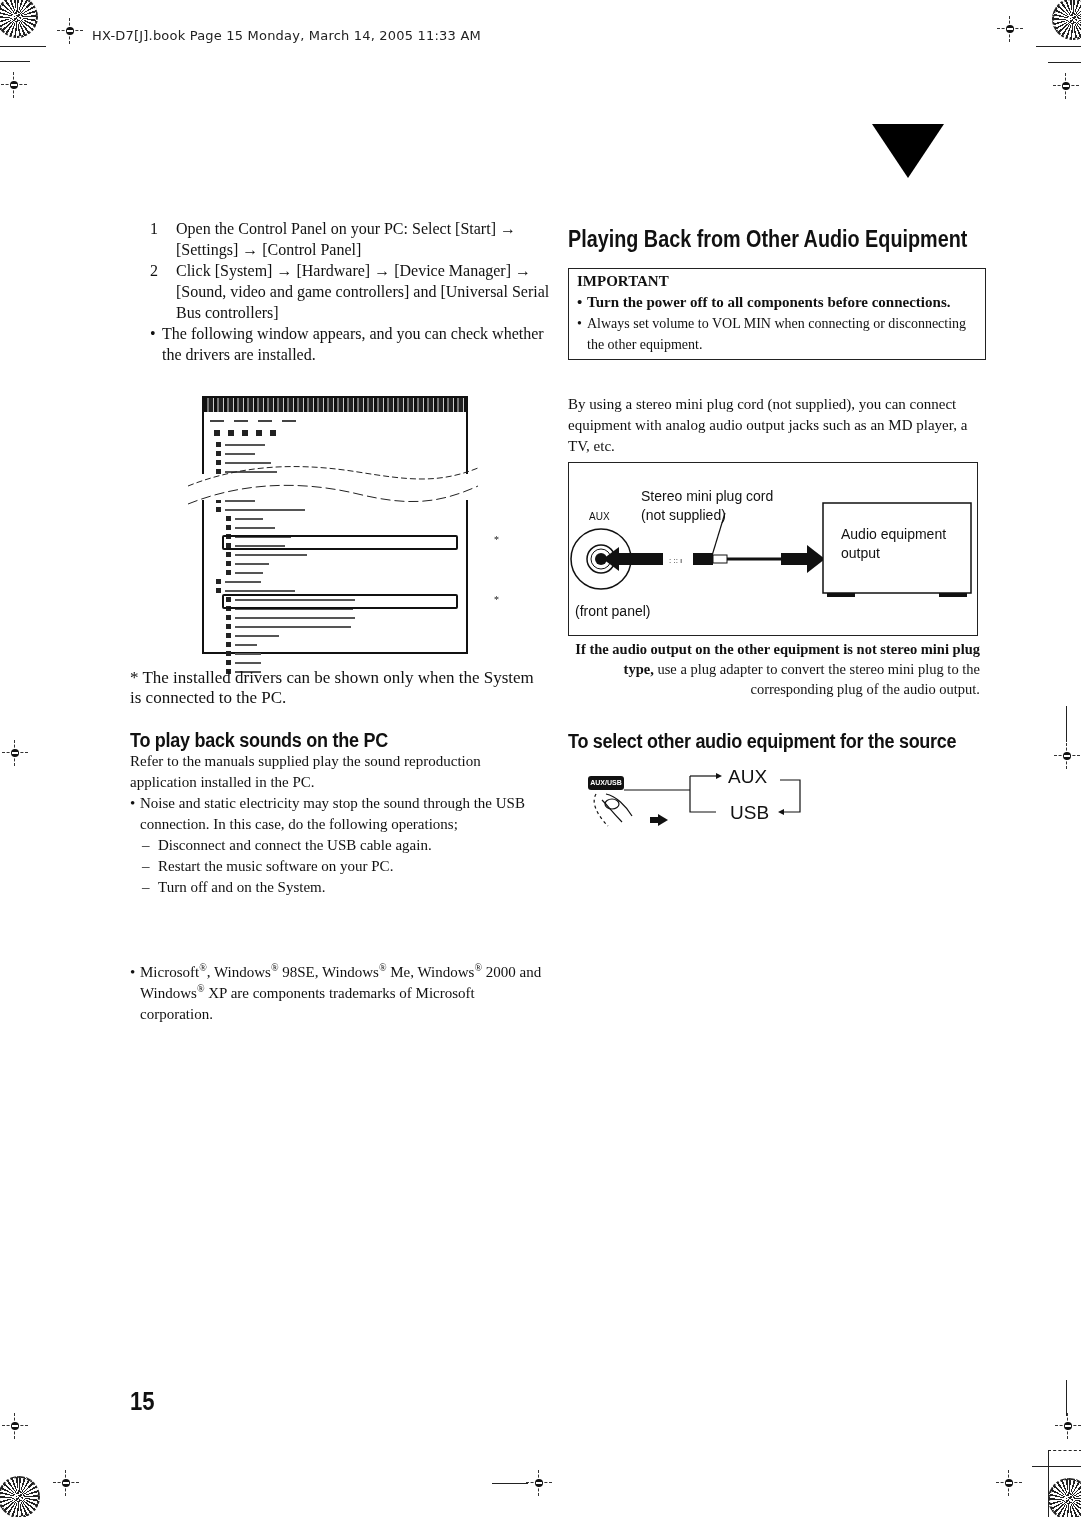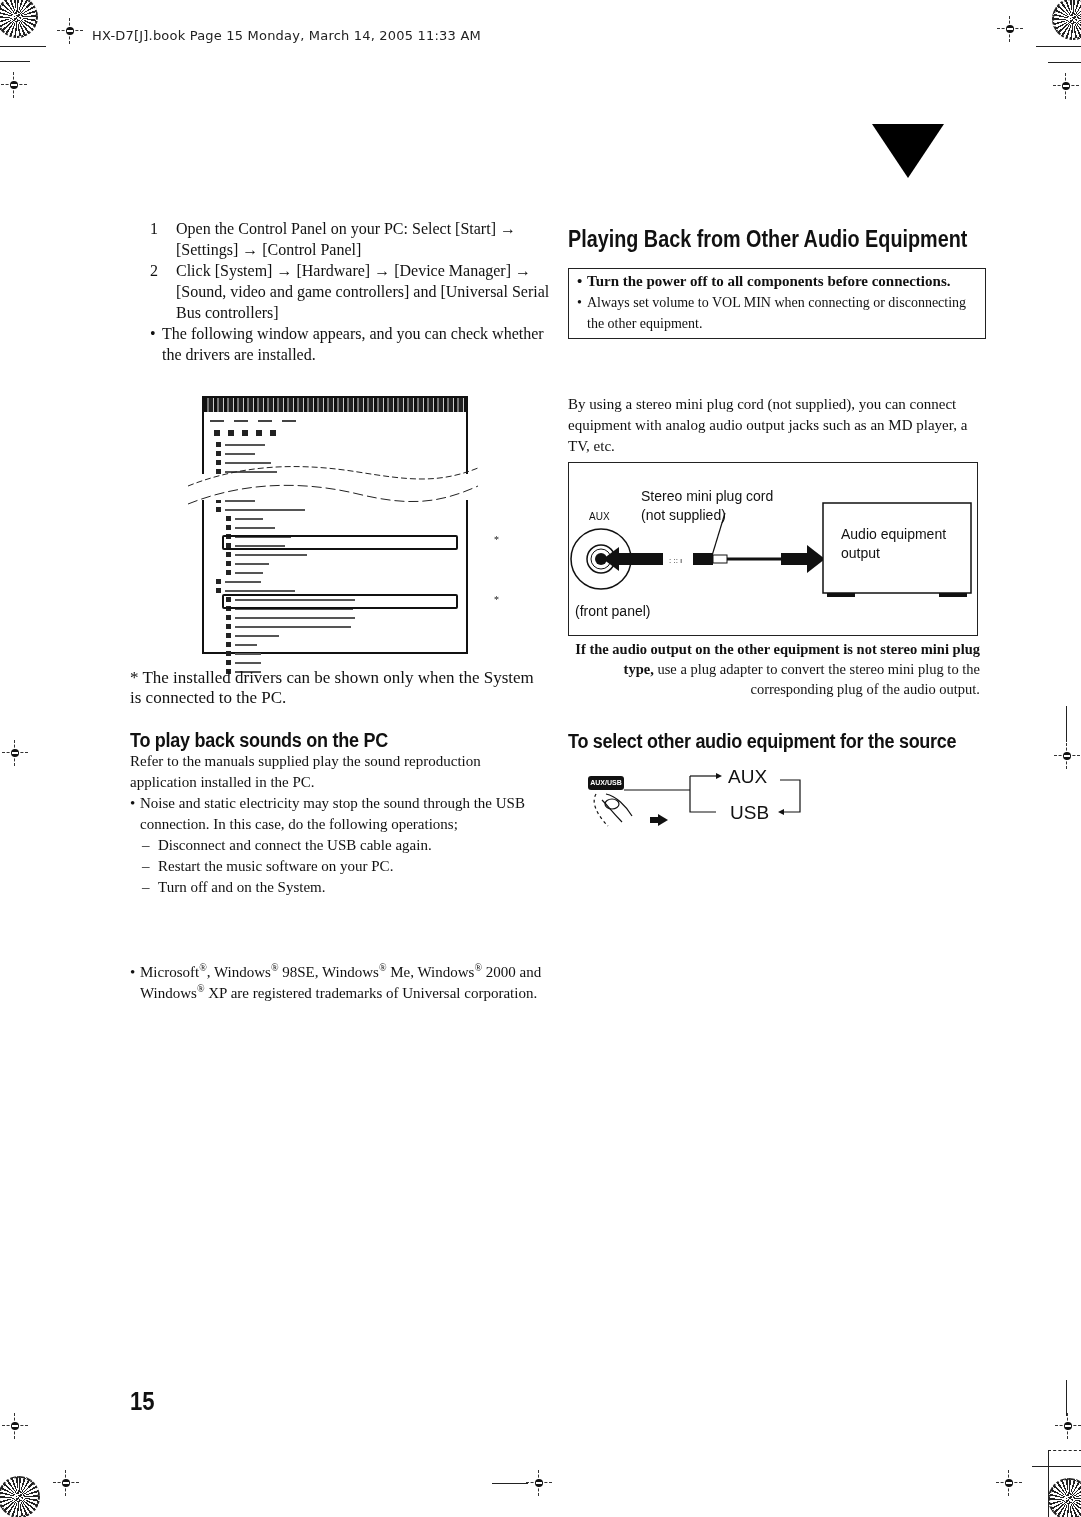--- a/index.html
+++ b/index.html
@@ -291,27 +291,28 @@
     </div>
   <div class="dash">
       <span class="d">–</span>
       <span>Turn off and on the System.</span>
     </div>
 </div>
 
 <div class="abs trademark">
   <div style="display:flex">
       <span style="width:10px;flex:none">•</span>
-  <span><span>Microsoft</span><sup>®</sup><span>, Windows</span><sup>®</sup><span> 98SE, Windows</span><sup>®</sup><span> Me, Windows</span><sup>®</sup><span> 2000 and Windows</span><sup>®</sup><span> XP are registered trademarks of Universal corporation.</span></span>
+  <span><span>Microsoft</span><sup>®</sup><span>, Windows</span><sup>®</sup><span> 98SE, Windows</span><sup>®</sup><span> Me, Windows</span><sup>®</sup><span> 2000 and Windows</span><sup>®</sup><span> XP are components trademarks of Microsoft corporation.</span></span>
     </div>
 </div>
 
 <div class="abs h1">Playing Back from Other Audio Equipment</div>
 
 <div class="abs important">
+  <div class="t">IMPORTANT</div>
   <div class="bb">
       <span class="b">•</span>
       <span>Turn the power off to all components before connections.</span>
     </div>
   <div class="bn">
       <span class="b">•</span>
       <span>Always set volume to VOL MIN when connecting or disconnecting the other equipment.</span>
     </div>
 </div>
 

